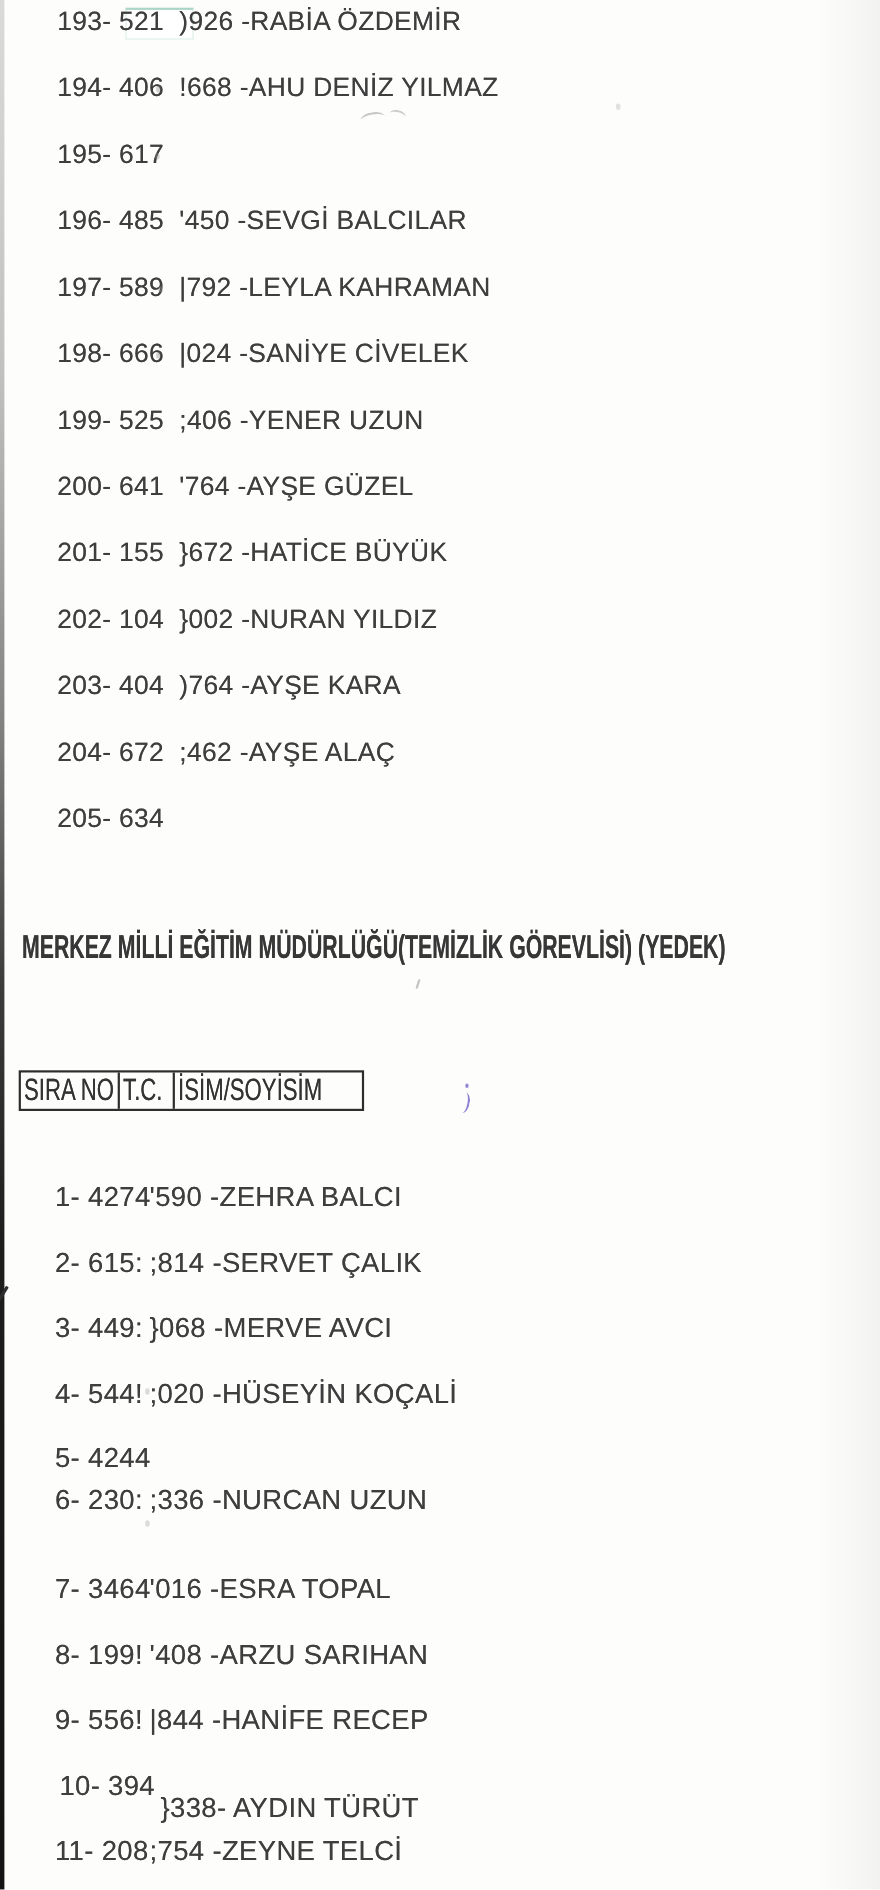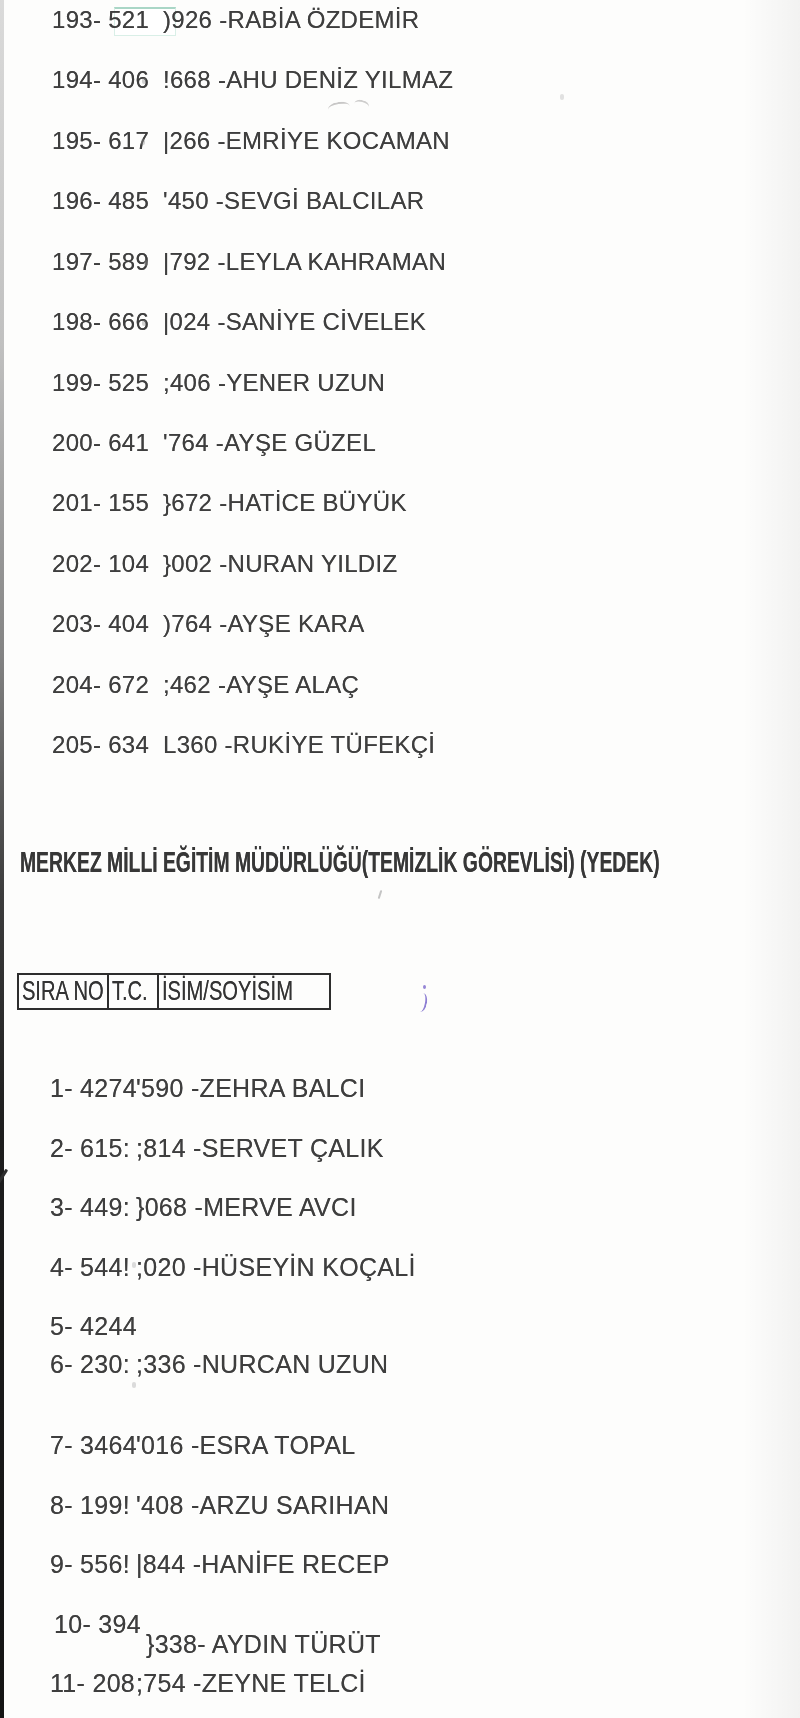--- a/index.html
+++ b/index.html
@@ -82,31 +82,31 @@
 
 <div class="page">
   <div class="left-border"></div>
   <div class="right-shade"></div>
 
   <section>
     <div class="redaction"></div>
 
     <div class="row" style="top:5px"><span class="num">193- 521</span><span class="detail"><span>)926</span><span> -</span><span>RABİA ÖZDEMİR</span></span></div>
     <div class="row" style="top:65px"><span class="num">194- 406</span><span class="detail"><span>!668</span><span> -</span><span>AHU DENİZ YILMAZ</span></span></div>
-    <div class="row" style="top:126px"><span class="num">195- 617</span><span class="detail"><span>|266</span><span> -</span><span>EMRİYE KOCAMAN</span></span></div>
+    <div class="row" style="top:126px"><span class="num">195- 617</span></div>
     <div class="row" style="top:186px"><span class="num">196- 485</span><span class="detail"><span>'450</span><span> -</span><span>SEVGİ BALCILAR</span></span></div>
     <div class="row" style="top:247px"><span class="num">197- 589</span><span class="detail"><span>|792</span><span> -</span><span>LEYLA KAHRAMAN</span></span></div>
     <div class="row" style="top:307px"><span class="num">198- 666</span><span class="detail"><span>|024</span><span> -</span><span>SANİYE CİVELEK</span></span></div>
     <div class="row" style="top:368px"><span class="num">199- 525</span><span class="detail"><span>;406</span><span> -</span><span>YENER UZUN</span></span></div>
     <div class="row" style="top:428px"><span class="num">200- 641</span><span class="detail"><span>'764</span><span> -</span><span>AYŞE GÜZEL</span></span></div>
     <div class="row" style="top:488px"><span class="num">201- 155</span><span class="detail"><span>}672</span><span> -</span><span>HATİCE BÜYÜK</span></span></div>
     <div class="row" style="top:549px"><span class="num">202- 104</span><span class="detail"><span>}002</span><span> -</span><span>NURAN YILDIZ</span></span></div>
     <div class="row" style="top:609px"><span class="num">203- 404</span><span class="detail"><span>)764</span><span> -</span><span>AYŞE KARA</span></span></div>
     <div class="row" style="top:670px"><span class="num">204- 672</span><span class="detail"><span>;462</span><span> -</span><span>AYŞE ALAÇ</span></span></div>
-    <div class="row" style="top:730px"><span class="num">205- 634</span><span class="detail"><span>L360</span><span> -</span><span>RUKİYE TÜFEKÇİ</span></span></div>
+    <div class="row" style="top:730px"><span class="num">205- 634</span></div>
   </section>
 
   <div class="heading">MERKEZ MİLLİ EĞİTİM MÜDÜRLÜĞÜ(TEMİZLİK GÖREVLİSİ) (YEDEK)</div>
 
   <div class="tbl-header">
     <div class="cell c1"><span class="cond">SIRA NO</span></div>
     <div class="cell c2"><span class="cond">T.C.</span></div>
     <div class="cell c3"><span class="cond">İSİM/SOYİSİM</span></div>
   </div>
 

